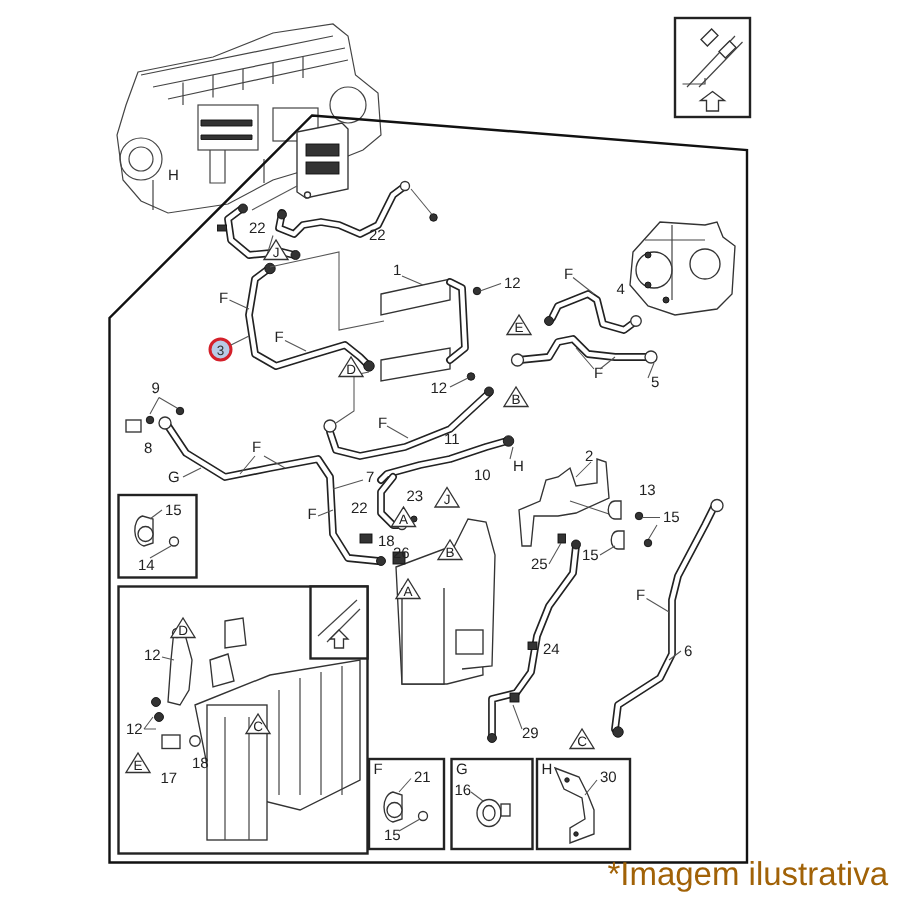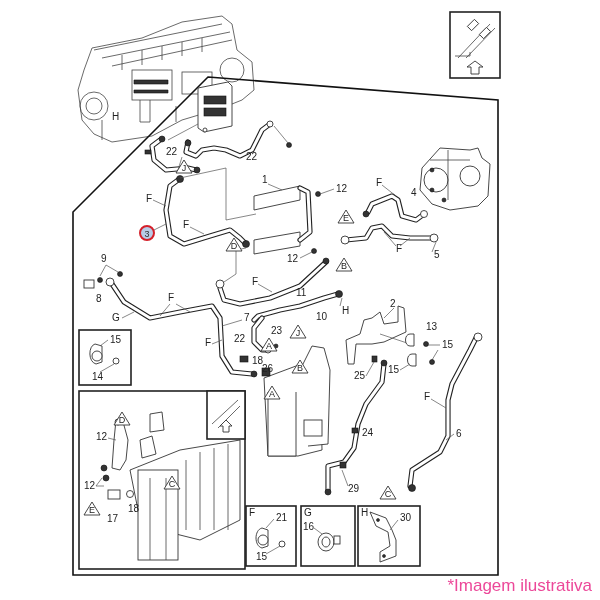--- a/index.html
+++ b/index.html
@@ -2,22 +2,22 @@
 <html><head>
 <meta charset="utf-8">
 <style>
   html, body { margin: 0; padding: 0; background: #ffffff; }
   body { width: 600px; height: 600px; position: relative; overflow: hidden;
          font-family: "Liberation Sans", sans-serif; }
   #stage { position: absolute; left: 0; top: 0; width: 600px; height: 600px; }
   svg text { font-family: "Liberation Sans", sans-serif; fill: #222; }
   .lbl { font-size: 10px; }
   .tri-lbl { font-size: 9px; text-anchor: middle; }
-  .caption { position: absolute; right: 8px; bottom: 4px; font-size: 17px;
-             color: #ec4899; font-family: "Liberation Sans", sans-serif; }
+  .caption { position: absolute; right: 8px; bottom: 4px; font-size: 22px;
+             color: #a16207; font-family: "Liberation Sans", sans-serif; }
   .pipe { fill: none; stroke: #222; stroke-width: 5.2; stroke-linecap: round; stroke-linejoin: round; }
   .pipe-in { fill: none; stroke: #fff; stroke-width: 3; stroke-linecap: round; stroke-linejoin: round; }
   .thin { fill: none; stroke: #444; stroke-width: 0.8; }
   .ln { fill: none; stroke: #555; stroke-width: 0.7; }
   .part { fill: #fff; stroke: #333; stroke-width: 0.9; }
   .dark { fill: #333; stroke: #111; stroke-width: 0.6; }
   .frame { fill: none; stroke: #111; stroke-width: 1.6; }
   .box { fill: #fff; stroke: #222; stroke-width: 1.6; }
 </style>
 </head>

